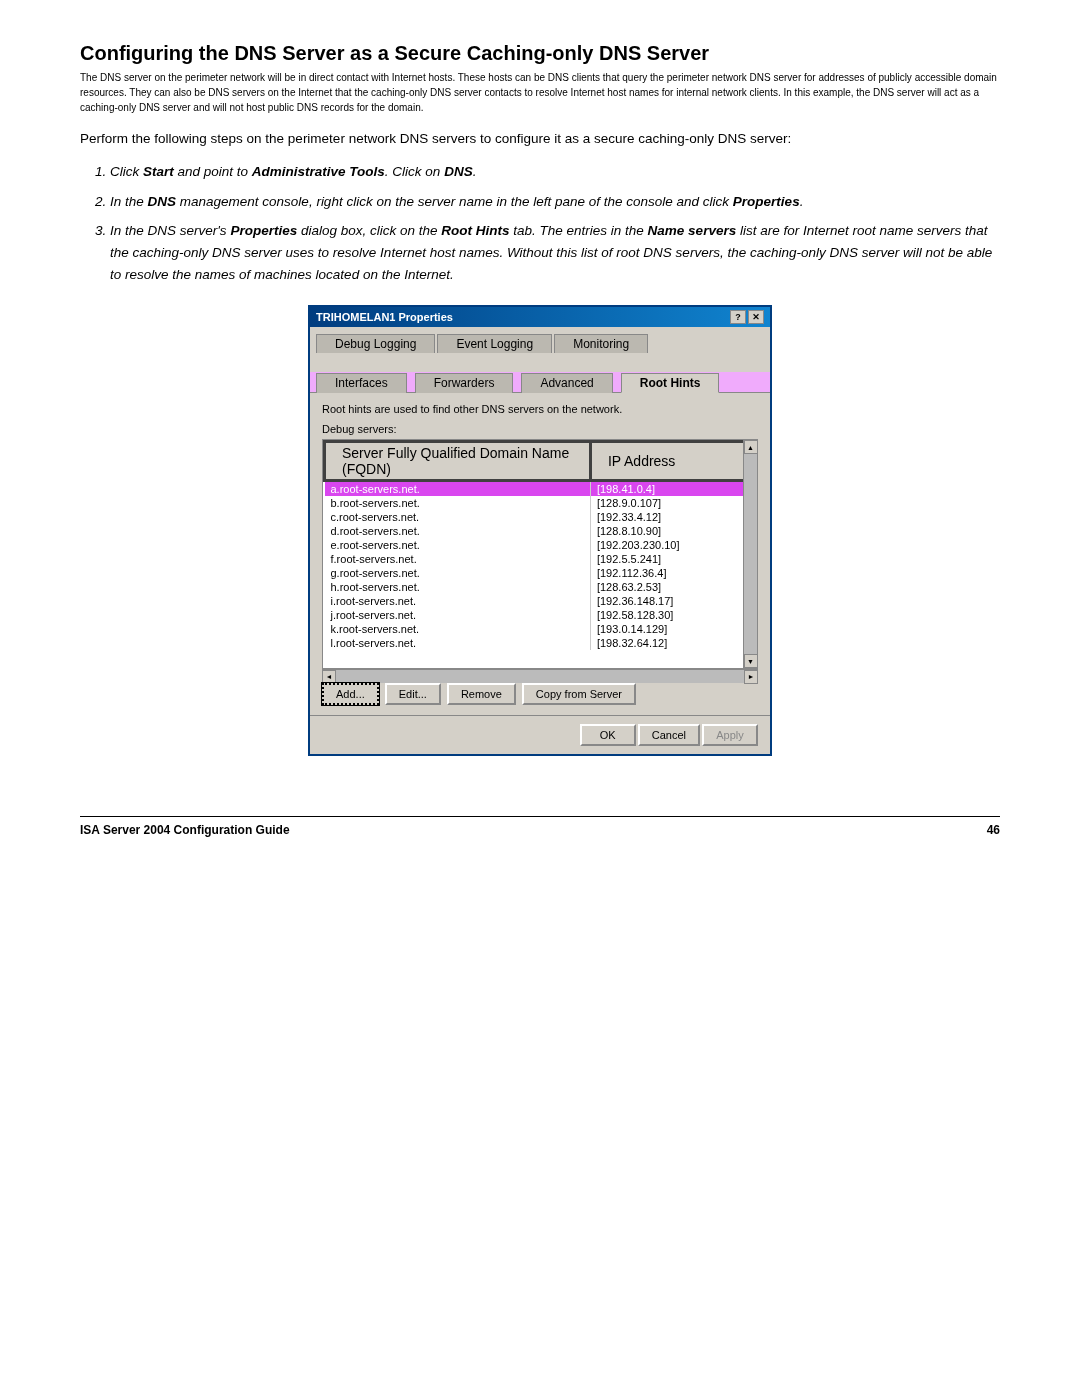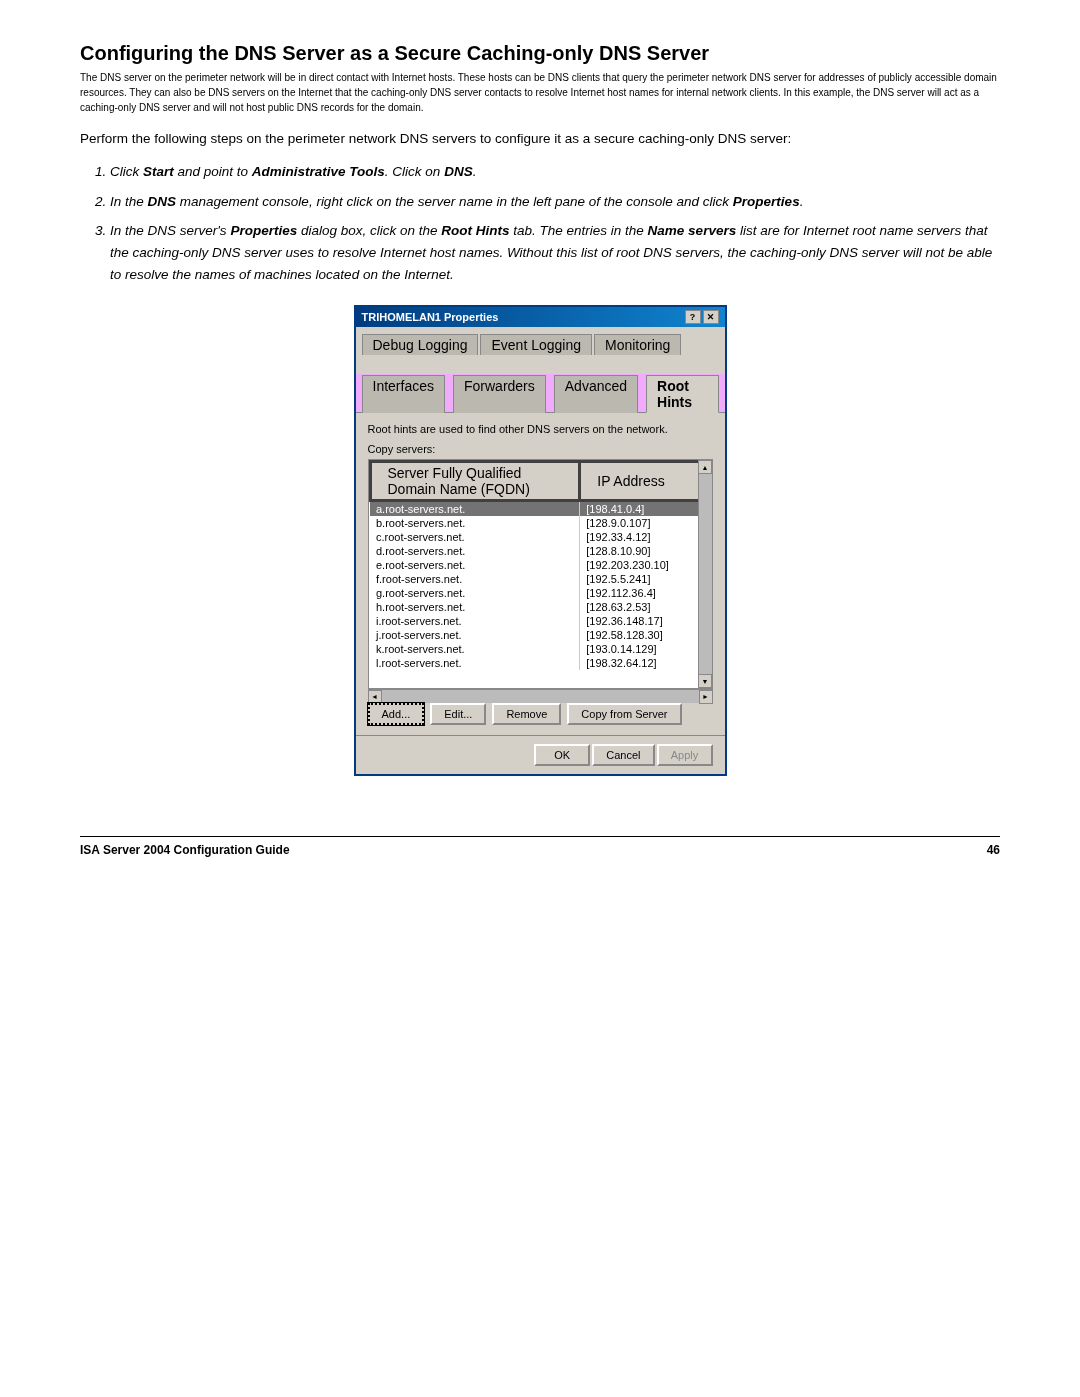--- a/index.html
+++ b/index.html
@@ -42,21 +42,21 @@
       font-size: 13.5px;
       line-height: 1.6;
       margin-bottom: 8px;
     }
     .dialog-wrapper {
       display: flex;
       justify-content: center;
       margin: 20px 0 30px 0;
     }
     .dialog {
-      width: 373px;
+      width: 464px;
       border: 2px solid #003c7f;
       background: #d4d0c8;
       font-family: 'Tahoma', 'MS Sans Serif', sans-serif;
       font-size: 11px;
     }
     .dialog-titlebar {
       background: linear-gradient(to right, #003c7f, #1084d0);
       color: #fff;
       padding: 3px 6px;
       display: flex;
@@ -90,26 +90,26 @@
     }
     .dialog-tabs-row2 {
       display: flex;
       padding: 0 6px 0 6px;
       gap: 8px;
       background: #f0abfc;
       border-bottom: 1px solid #888;
       margin-top: 20px;
     }
     .tab {
-      padding: 2px 10px;
+      padding: 2px 18px;
       border: 1px solid #888;
       border-bottom: none;
       background: #bbb8b0;
       cursor: pointer;
-      font-size: 14px;
+      font-size: 12px;
       color: #000;
       position: relative;
       top: 1px;
     }
     .tab.active {
       background: #d4d0c8;
       border-bottom: 1px solid #d4d0c8;
       z-index: 2;
       top: 1px;
       font-weight: bold;
@@ -145,21 +145,21 @@
       border: 3px solid #404040;
       padding: 2px 16px;
       text-align: left;
       font-weight: normal;
       font-size: 14px;
     }
     .ns-table tbody tr {
       background: #fff;
     }
     .ns-table tbody tr.selected {
-      background: #737373;
+      background: #d946ef;
       color: #fff;
     }
     .ns-table tbody td {
       padding: 1px 6px;
       border-right: 1px solid #ccc;
       font-size: 11px;
     }
     .scrollbar-area {
       position: absolute;
       right: 0;
@@ -289,21 +289,21 @@
 
       <div class="dialog-tabs-row2">
         <div class="tab">Interfaces</div>
         <div class="tab">Forwarders</div>
         <div class="tab">Advanced</div>
         <div class="tab active">Root Hints</div>
       </div>
 
       <div class="dialog-body">
         <p class="hint-text">Root hints are used to find other DNS servers on the network.</p>
-        <p class="name-servers-label">Copy servers:</p>
+        <p class="name-servers-label">Debug servers:</p>
 
         <div class="ns-table-container">
           <table class="ns-table">
             <thead>
               <tr>
                 <th style="width:58%">Server Fully Qualified Domain Name (FQDN)</th>
                 <th style="width:36%">IP Address</th>
               </tr>
             </thead>
             <tbody id="ns-tbody">

